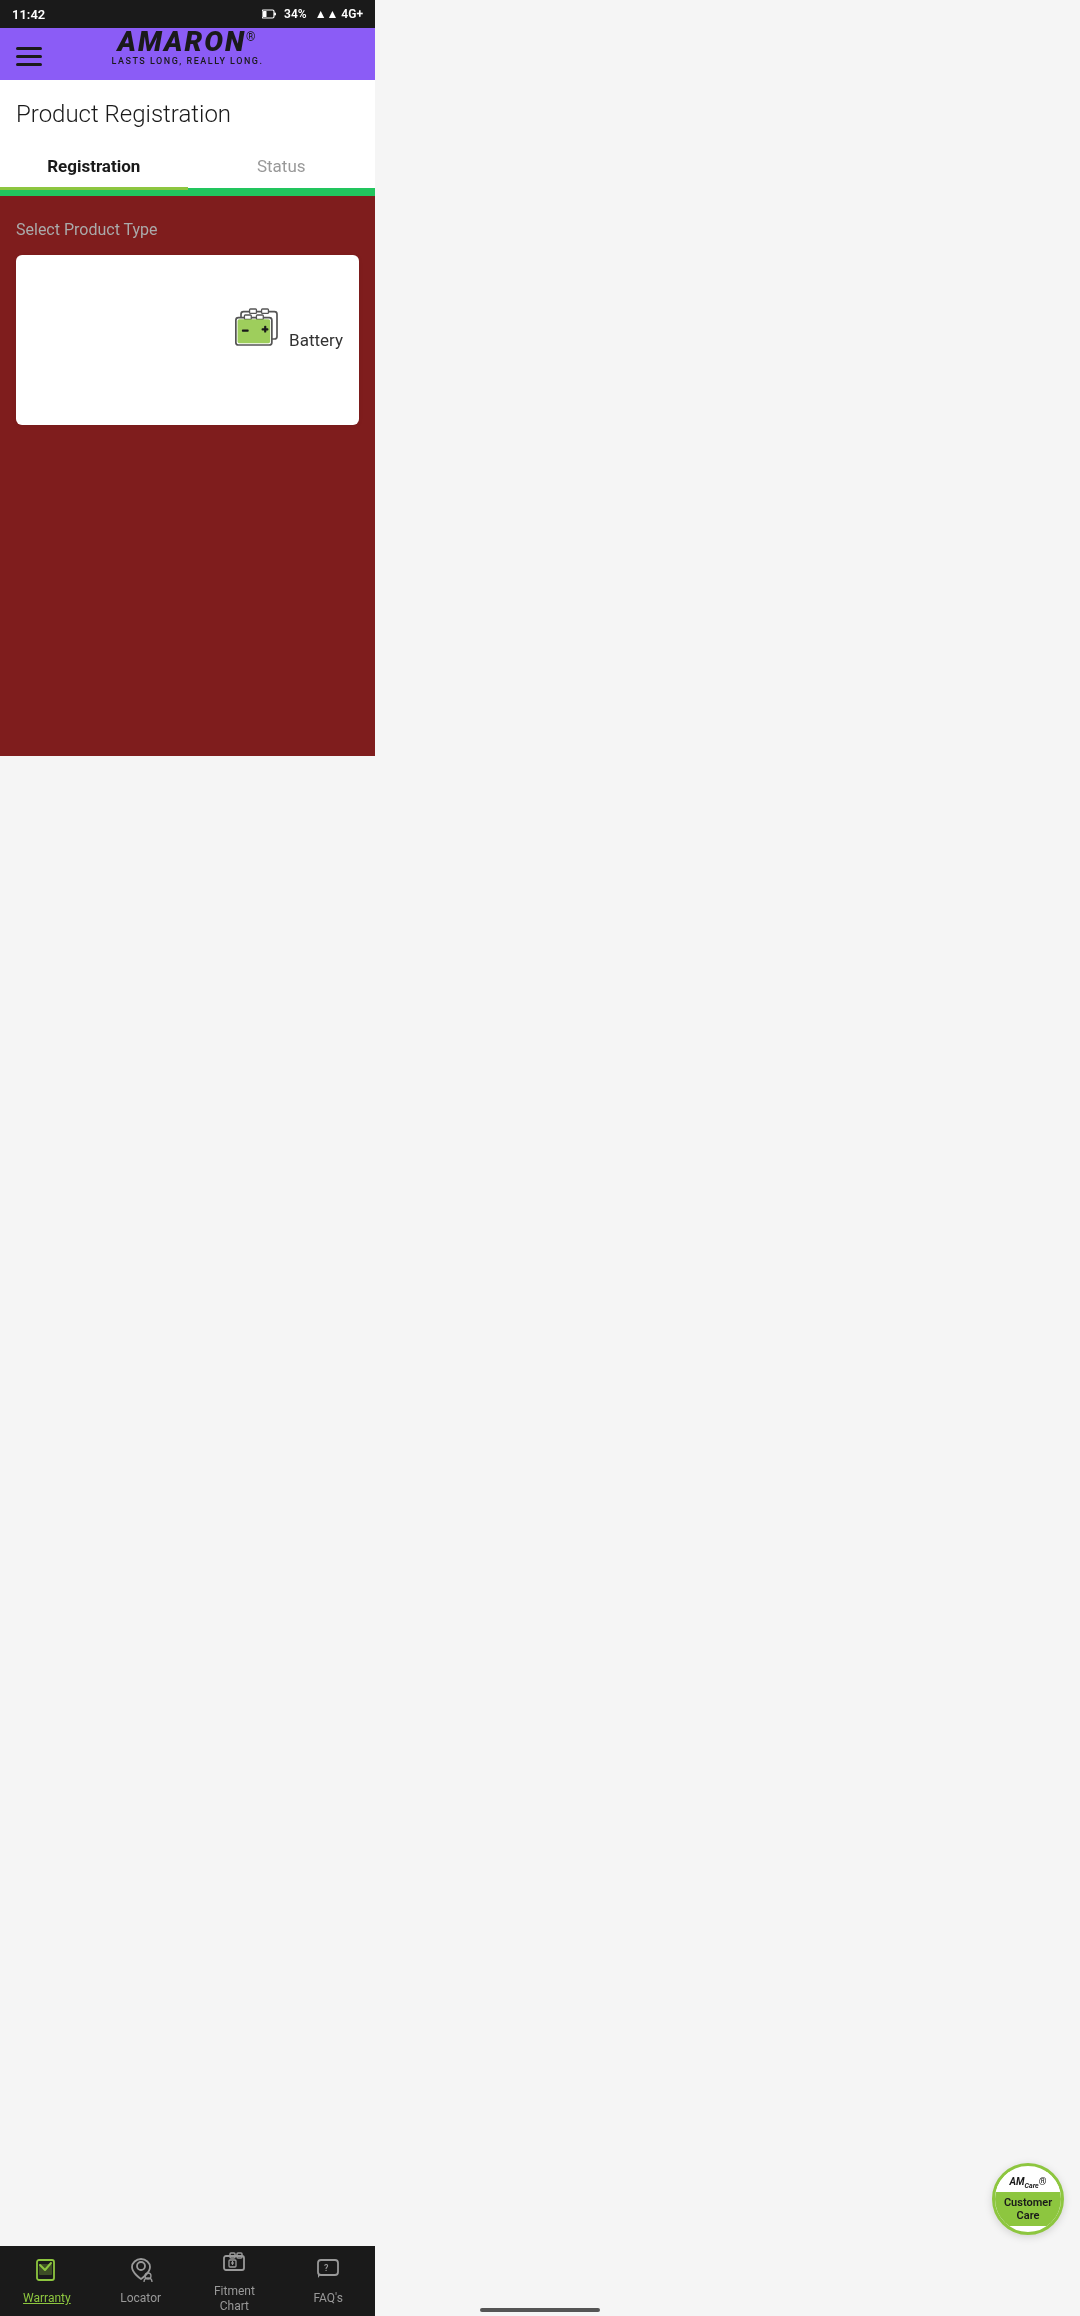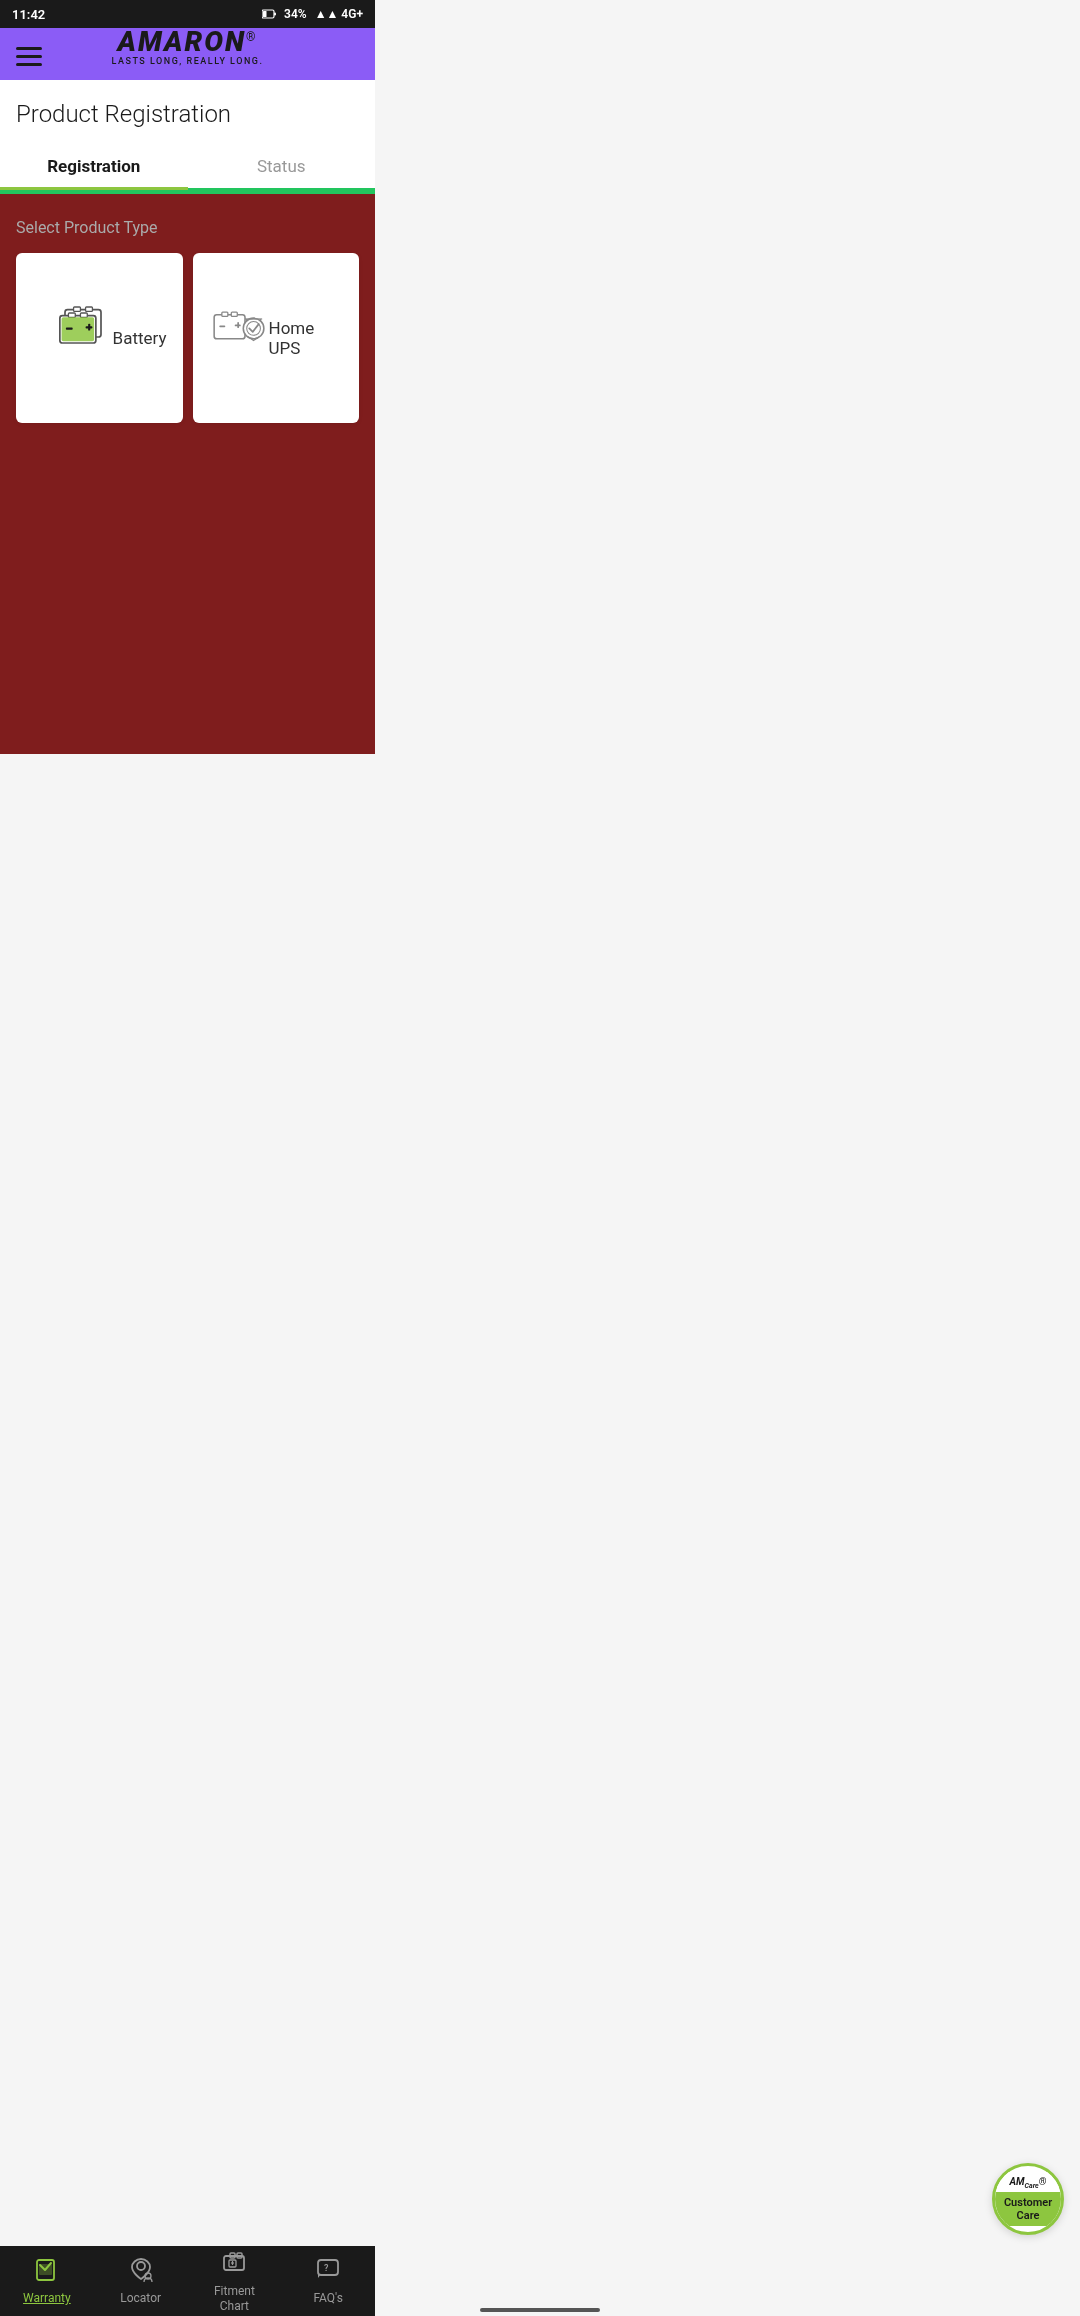--- a/index.html
+++ b/index.html
@@ -102,21 +102,21 @@
     .page-title {
       padding: 20px 16px 16px;
       font-size: 24px;
       font-weight: 300;
       color: #1a1a1a;
     }
 
     
     .tabs {
       display: flex;
-      border-bottom: 6px solid #22c55e;
+      border-bottom: 8px solid #22c55e;
       position: relative;
     }
 
     .tab {
       flex: 1;
       text-align: center;
       padding: 12px 0;
       font-size: 17px;
       cursor: pointer;
       color: #999;
@@ -353,47 +353,20 @@
 
           <rect x="15" y="27" width="8" height="2.5" rx="1" fill="#1a1a1a"></rect>
 
           <rect x="38" y="25.5" width="8" height="2.5" rx="1" fill="#1a1a1a"></rect>
           <rect x="41" y="22.5" width="2.5" height="8" rx="1" fill="#1a1a1a"></rect>
         </svg>
       </div>
       <div class="card-label">Battery</div>
     </div>
 
-    <div class="product-card">
-      <div class="card-icon">
-        <svg class="ups-svg" viewBox="0 0 70 55" fill="none" xmlns="http://www.w3.org/2000/svg">
-
-          <rect x="6" y="12" width="36" height="28" rx="3" stroke="#888" stroke-width="1.8" fill="white"></rect>
-          <rect x="15" y="9" width="7" height="5" rx="1" stroke="#888" stroke-width="1.5" fill="white"></rect>
-          <rect x="26" y="9" width="7" height="5" rx="1" stroke="#888" stroke-width="1.5" fill="white"></rect>
-
-          <rect x="12" y="24.5" width="7" height="2" rx="1" fill="#888"></rect>
-
-          <rect x="30" y="23.5" width="7" height="2" rx="1" fill="#888"></rect>
-          <rect x="33" y="20.5" width="2" height="7" rx="1" fill="#888"></rect>
-
-          <circle cx="52" cy="28" r="12" stroke="#888" stroke-width="1.8" fill="white"></circle>
-          <circle cx="52" cy="28" r="8" stroke="#888" stroke-width="1.2" fill="white"></circle>
-
-          <path d="M47 28 L51 32 L58 23" stroke="#888" stroke-width="2" stroke-linecap="round" stroke-linejoin="round"></path>
-
-          <path d="M46 38 L52 42 L58 38" stroke="#888" stroke-width="1.5" stroke-linecap="round"></path>
-
-          <line x1="44" y1="17" x2="44" y2="20" stroke="#888" stroke-width="1.5"></line>
-          <line x1="60" y1="17" x2="60" y2="20" stroke="#888" stroke-width="1.5"></line>
-          <line x1="42" y1="17" x2="62" y2="17" stroke="#888" stroke-width="1.5"></line>
-        </svg>
-      </div>
-      <div class="card-label">Home UPS</div>
-    </div>
   </div>
 </div>
 
 <div class="customer-care-fab">
   <div class="fab-top">
     <span class="amcare-text">AM<sub style="font-size:7px">Care</sub>®</span>
   </div>
   <div class="fab-bottom">Customer<br>Care</div>
 </div>
 

